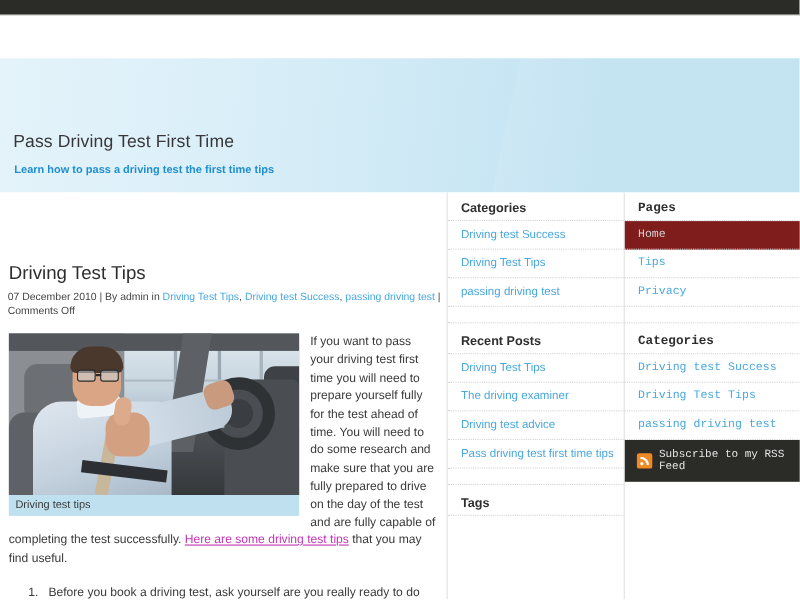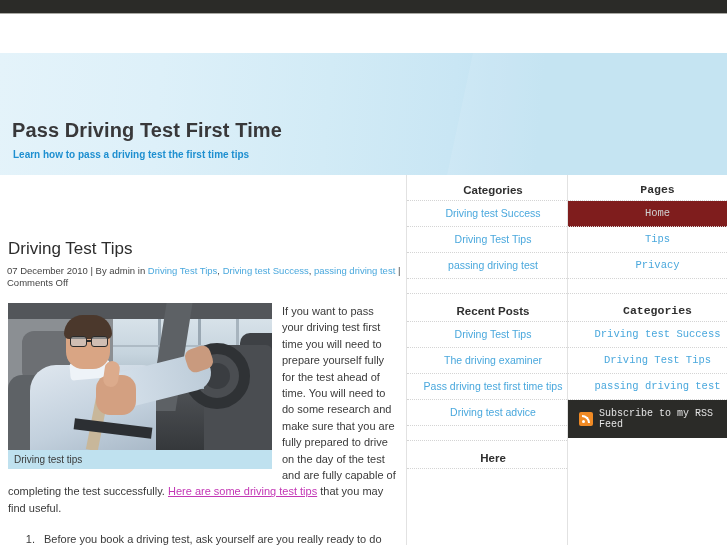--- a/index.html
+++ b/index.html
@@ -65,22 +65,22 @@
     left: 8px;
     top: 0;
     width: 700px;
     height: 122px;
   }
   .site-title {
     position: absolute;
     left: 4px;
     top: 64px;
     margin: 0;
-    font-size: 20px;
-    font-weight: bold;
+    font-size: 16px;
+    font-weight: normal;
     line-height: 26px;
     letter-spacing: 0.1px;
     color: #38383a;
   }
   .site-tagline {
     position: absolute;
     left: 5px;
     top: 96px;
     margin: 0;
     font-size: 10px;
@@ -209,21 +209,21 @@
     position: absolute;
     top: 0;
     width: 161px;
     border-left: 1px solid #e2e2e2;
     box-sizing: border-box;
     height: 370px;
   }
   .sidebar-a { left: 406px; }
   .sidebar-b { left: 567px; width: 168px; font-family: Liberation Mono, monospace; }
 
-  .widget { margin: 0; text-align: center; }
+  .widget { margin: 0; }
   .widget-title {
     margin: 0;
     padding: 0 0 0 12px;
     height: 27px;
     line-height: 34px;
     font-size: 11.5px;
     font-weight: bold;
     color: #2f2f2f;
     border-bottom: 1px dotted #d4d4d4;
   }
@@ -387,32 +387,32 @@
       <div class="widget">
         <h3 class="widget-title">Recent Posts</h3>
         <ul class="widget-list">
           <li>
               <a href="#">Driving Test Tips</a>
             </li>
           <li>
               <a href="#">The driving examiner</a>
             </li>
           <li>
+              <a href="#">Driving test advice</a>
+            </li>
+          <li>
               <a href="#">Pass driving test first time tips</a>
             </li>
-          <li>
-              <a href="#">Driving test advice</a>
-            </li>
         </ul>
       </div>
 
       <div class="widget-spacer"></div>
 
       <div class="widget">
-        <h3 class="widget-title">Here</h3>
+        <h3 class="widget-title">Tags</h3>
       </div>
     </div>
 
     <div class="sidebar sidebar-b">
 
       <div class="widget widget-first">
         <h3 class="widget-title">Pages</h3>
         <ul class="widget-list">
           <li class="current">
               <a href="#">Home</a>

